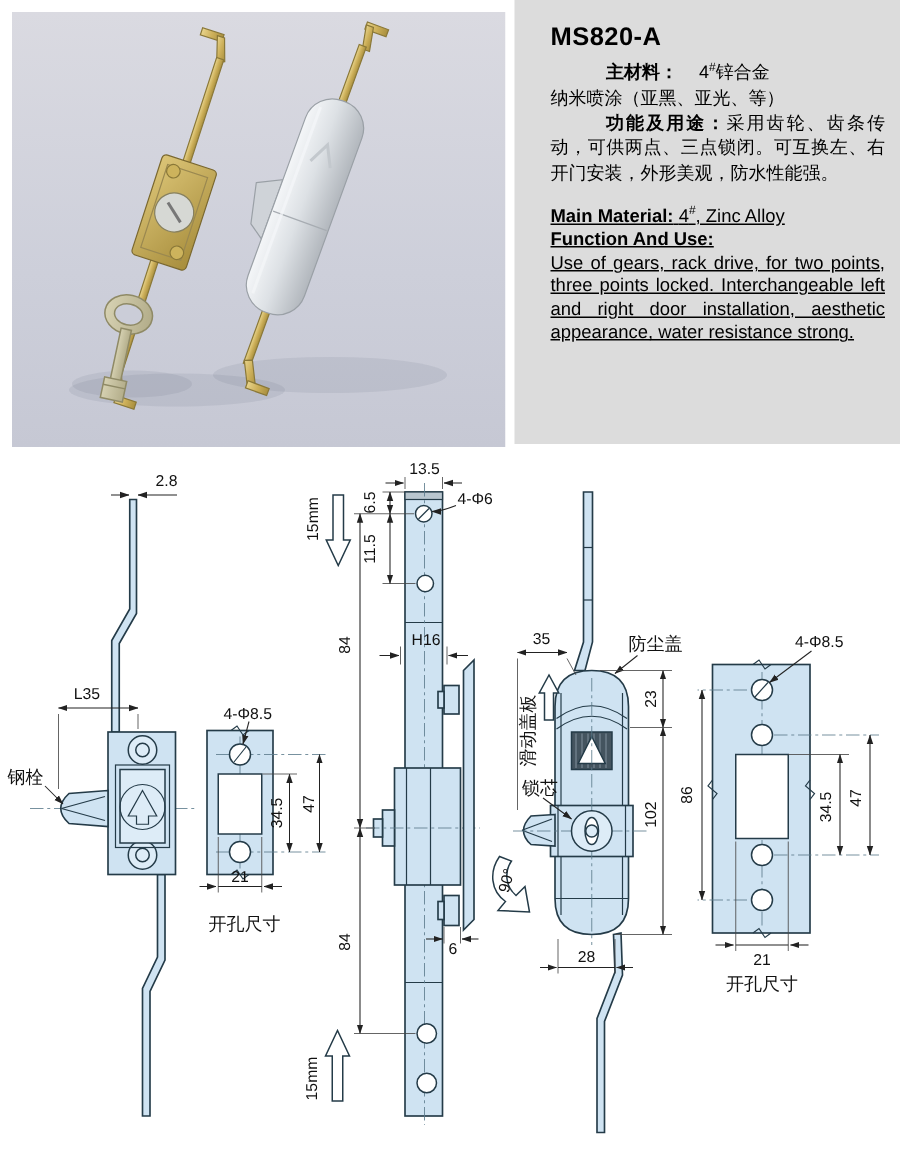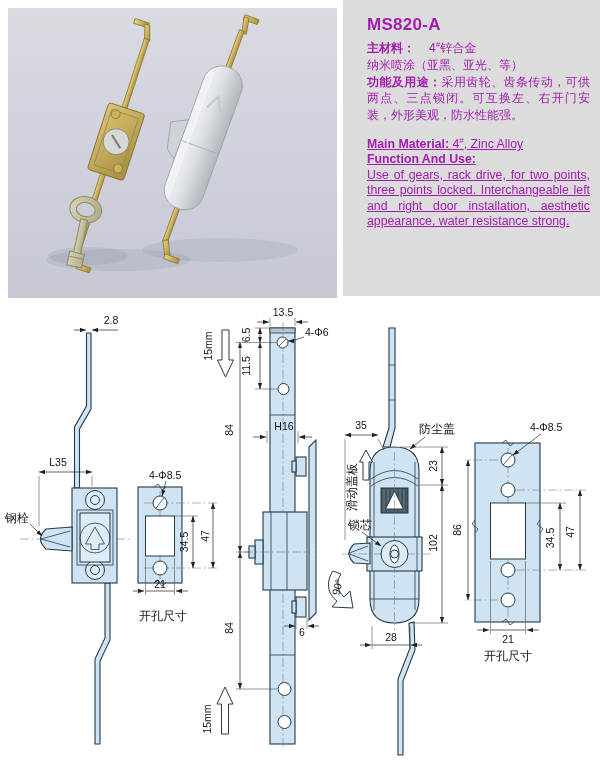--- a/index.html
+++ b/index.html
@@ -1,24 +1,24 @@
 <!DOCTYPE html>
 <html><head>
 <meta charset="utf-8">
 <style>
   html,body{margin:0;padding:0;background:#fff;}
   .page{position:relative;width:600px;height:771px;background:#fff;overflow:hidden;
-        font-family:"Liberation Sans","DejaVu Sans",sans-serif;color:#a21caf;}
+        font-family:"Liberation Sans","DejaVu Sans",sans-serif;color:#000000;}
   .photo-wrap{position:absolute;left:8px;top:8px;width:329px;height:290px;}
   .info-panel{position:absolute;left:343px;top:0;width:257px;height:296px;background:#dcdcdc;
               box-sizing:border-box;padding:15px 10px 0 24px;}
   .info-panel h1{margin:0 0 5px 0;font-size:17px;font-weight:bold;letter-spacing:.3px;}
   .zh{font-size:12px;line-height:1.40;}
   .zh .row{margin:0;display:flex;}
-  .zh b{white-space:nowrap;font-weight:bold;}
+  .zh b{white-space:nowrap;font-weight:bold;margin-left:37px;}
   .zh .gap{display:inline-block;width:14px;}
   .zh .just{margin:0;text-align:justify;}
   sup{font-size:8px;vertical-align:super;line-height:0;}
   .en{margin-top:13px;font-size:12.3px;line-height:1.26;}
   .en p{margin:0;text-align:justify;text-decoration:underline;}
   .en b{font-weight:bold;}
   svg text{font-family:"Liberation Sans","DejaVu Sans",sans-serif;}
   .dimtxt{font-size:10.5px;fill:#111;}
   .lbltxt{font-size:12px;fill:#111;}
   .drawing{position:absolute;left:0;top:300px;}

